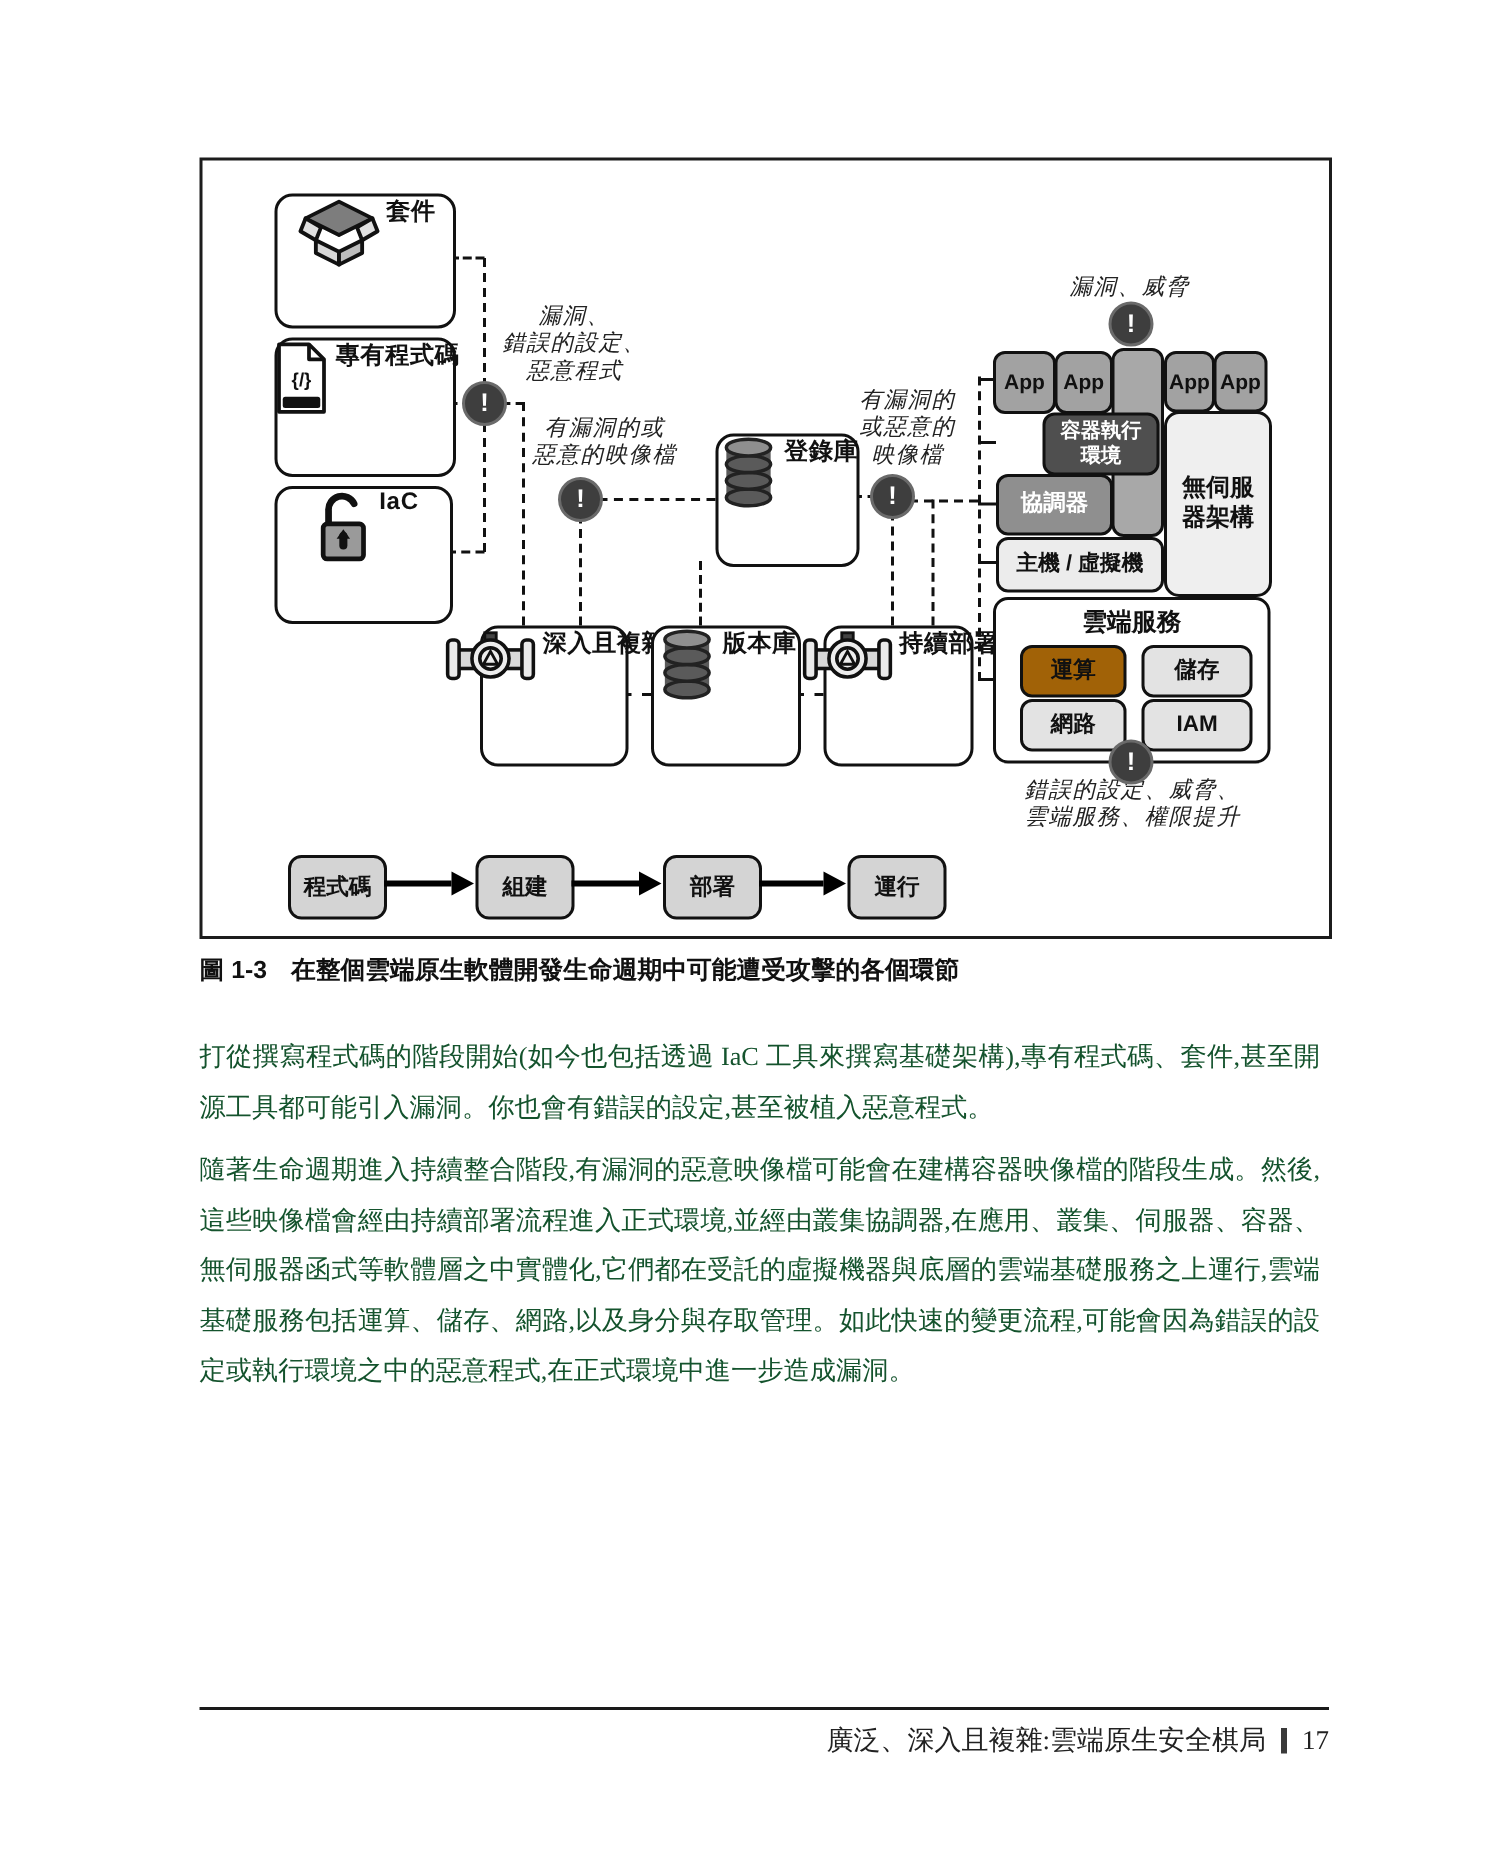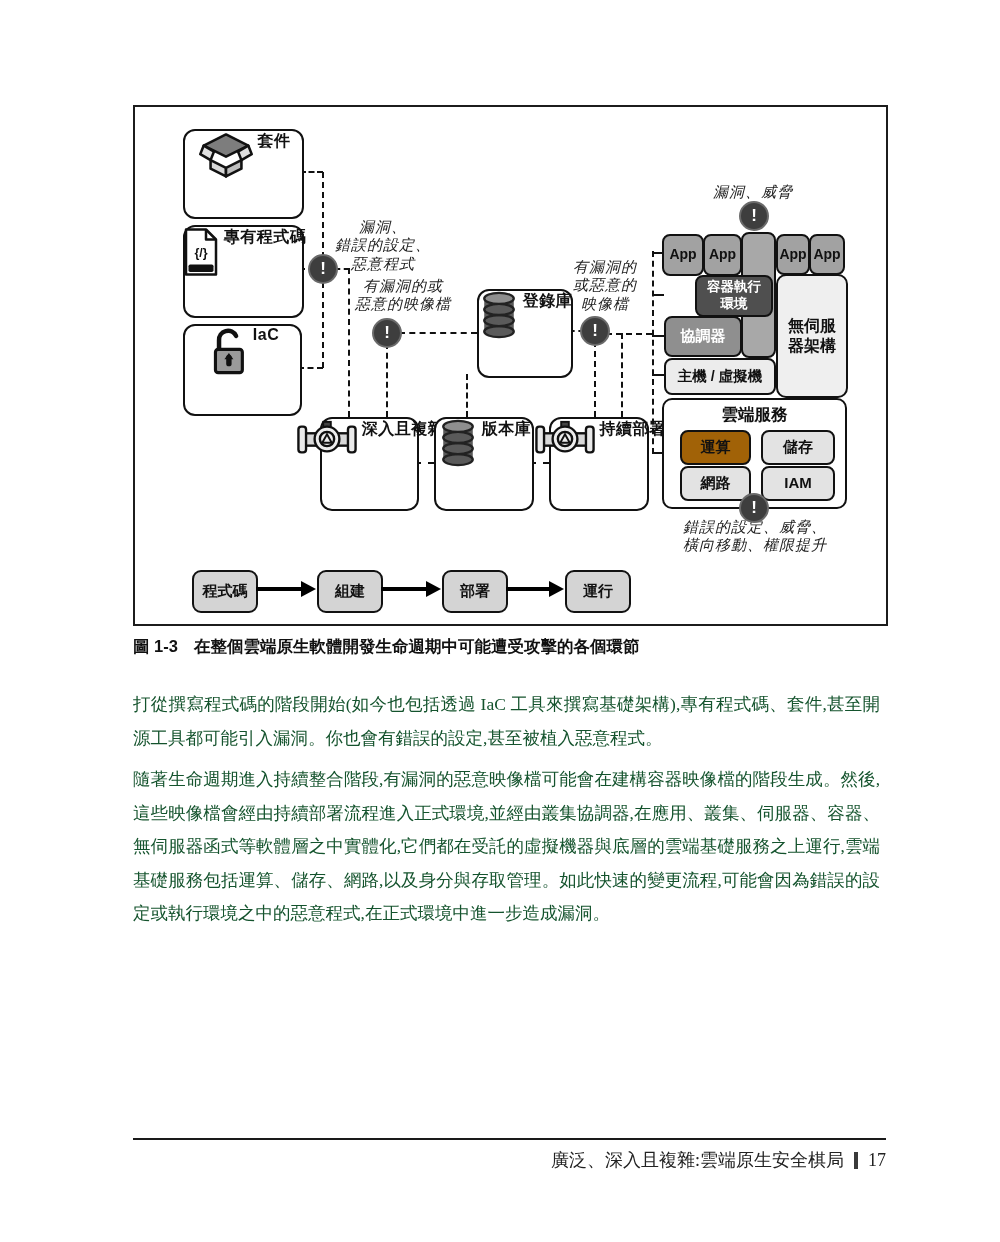--- a/index.html
+++ b/index.html
@@ -225,40 +225,40 @@
     <div class="warn" style="left:460px;top:224px;">
         <span>!</span>
       </div>
     <div class="warn" style="left:619px;top:109px;">
         <span>!</span>
       </div>
     <div class="warn" style="left:619px;top:401px;">
         <span>!</span>
       </div>
 
-    <div class="ann" style="left:248px;top:111px;">
+    <div class="ann" style="left:248px;top:95px;">
       <div>漏洞、</div>
       <div>錯誤的設定、</div>
       <div>惡意程式</div>
     </div>
     <div class="ann" style="left:268px;top:170px;">
       <div>有漏洞的或</div>
       <div>惡意的映像檔</div>
     </div>
     <div class="ann" style="left:470px;top:151px;">
       <div>有漏洞的</div>
       <div>或惡意的</div>
       <div>映像檔</div>
     </div>
     <div class="ann" style="left:618px;top:76px;">
       <div>漏洞、威脅</div>
     </div>
     <div class="ann" style="left:620px;top:411px;">
       <div>錯誤的設定、威脅、</div>
-      <div>橫向移動、權限提升</div>
+      <div>雲端服務、權限提升</div>
     </div>
 
     <div class="flowbox" style="left:57px;top:463px;">
       <span>程式碼</span>
     </div>
     <div class="flow-arrow" style="left:121px;top:474px;width:60px;">
       <span class="shaft"></span>
         <span class="head"></span>
     </div>
     <div class="flowbox" style="left:182px;top:463px;">

